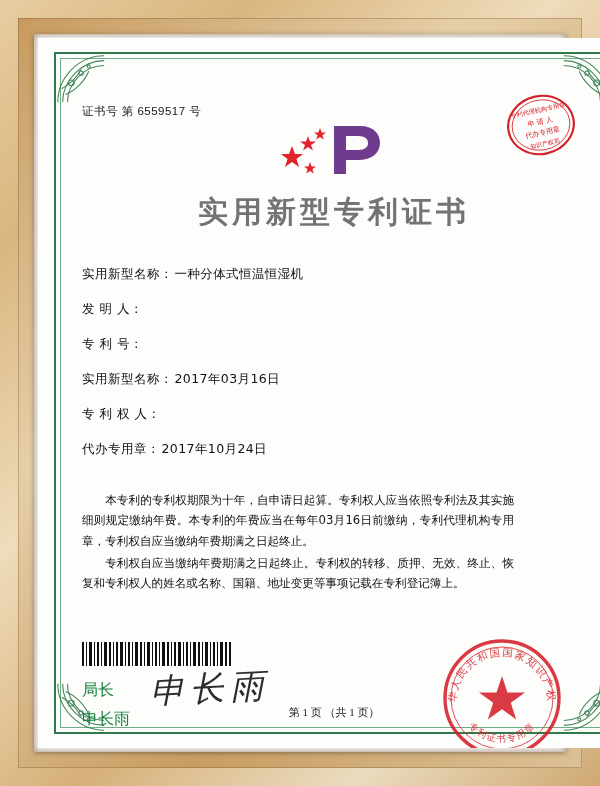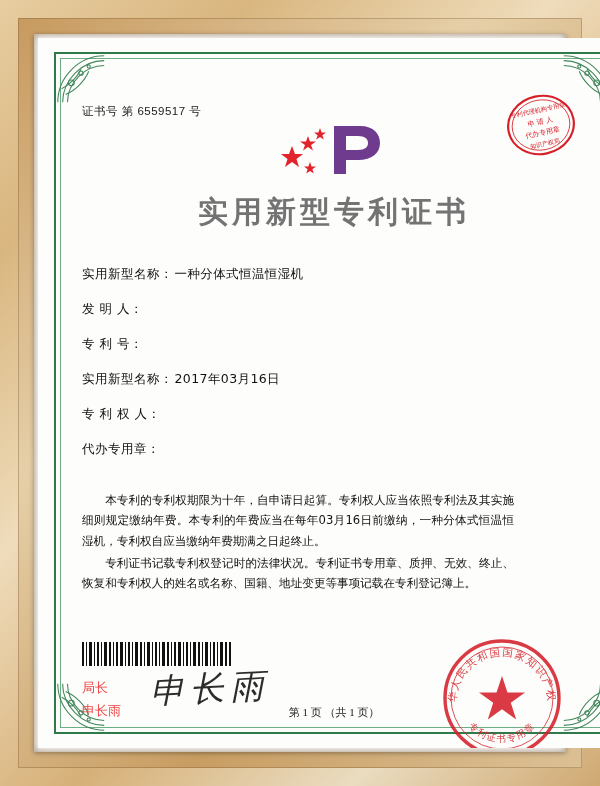--- a/index.html
+++ b/index.html
@@ -167,22 +167,22 @@
     top: 604px;
     width: 150px;
     height: 24px;
   }
 
   
   .sig-block {
     position: absolute;
     left: 44px;
     top: 638px;
-    font-size: 13px;
-    color: #ef4444;
+    font-size: 16px;
+    color: #15803d;
     font-family: "DejaVu Sans", "Liberation Sans", sans-serif;
     line-height: 1.8;
   }
   .sig-script {
     position: absolute;
     left: 112px;
     top: 628px;
     font-size: 34px;
     color: #1b1b1b;
     font-family: "Liberation Serif", serif;
@@ -315,26 +315,27 @@
       <span class="field-colon">：</span>
       <span class="field-value">2017年03月16日</span>
     </div>
     <div class="field-row">
       <span class="field-label">专 利 权 人</span>
       <span class="field-colon">：</span>
     </div>
     <div class="field-row">
       <span class="field-label">代办专用章</span>
       <span class="field-colon">：</span>
+      <span class="field-value">2017年10月24日</span>
     </div>
   </div>
 
   <div class="body-text">
-    <p>本专利的专利权期限为十年，自申请日起算。专利权人应当依照专利法及其实施细则规定缴纳年费。本专利的年费应当在每年03月16日前缴纳，一种分体式恒温恒湿机，专利权自应当缴纳年费期满之日起终止。</p>
-    <p>专利证书记载专利权登记时的法律状况。专利证书专用章、质押、无效、终止、恢复和专利权人的姓名或名称、国籍、地址变更等事项记载在专利登记簿上。</p>
+    <p>本专利的专利权期限为十年，自申请日起算。专利权人应当依照专利法及其实施细则规定缴纳年费。本专利的年费应当在每年03月16日前缴纳，专利代理机构专用章，专利权自应当缴纳年费期满之日起终止。</p>
+    <p>专利权自应当缴纳年费期满之日起终止。专利权的转移、质押、无效、终止、恢复和专利权人的姓名或名称、国籍、地址变更等事项记载在专利登记簿上。</p>
   </div>
 
   <svg class="barcode" viewBox="0 0 150 24" preserveAspectRatio="none">
     <g fill="#111">
       <rect x="0" y="0" width="2" height="24"></rect>
         <rect x="4" y="0" width="1" height="24"></rect>
       <rect x="7" y="0" width="3" height="24"></rect>
         <rect x="12" y="0" width="1" height="24"></rect>
       <rect x="15" y="0" width="2" height="24"></rect>
         <rect x="19" y="0" width="1" height="24"></rect>

